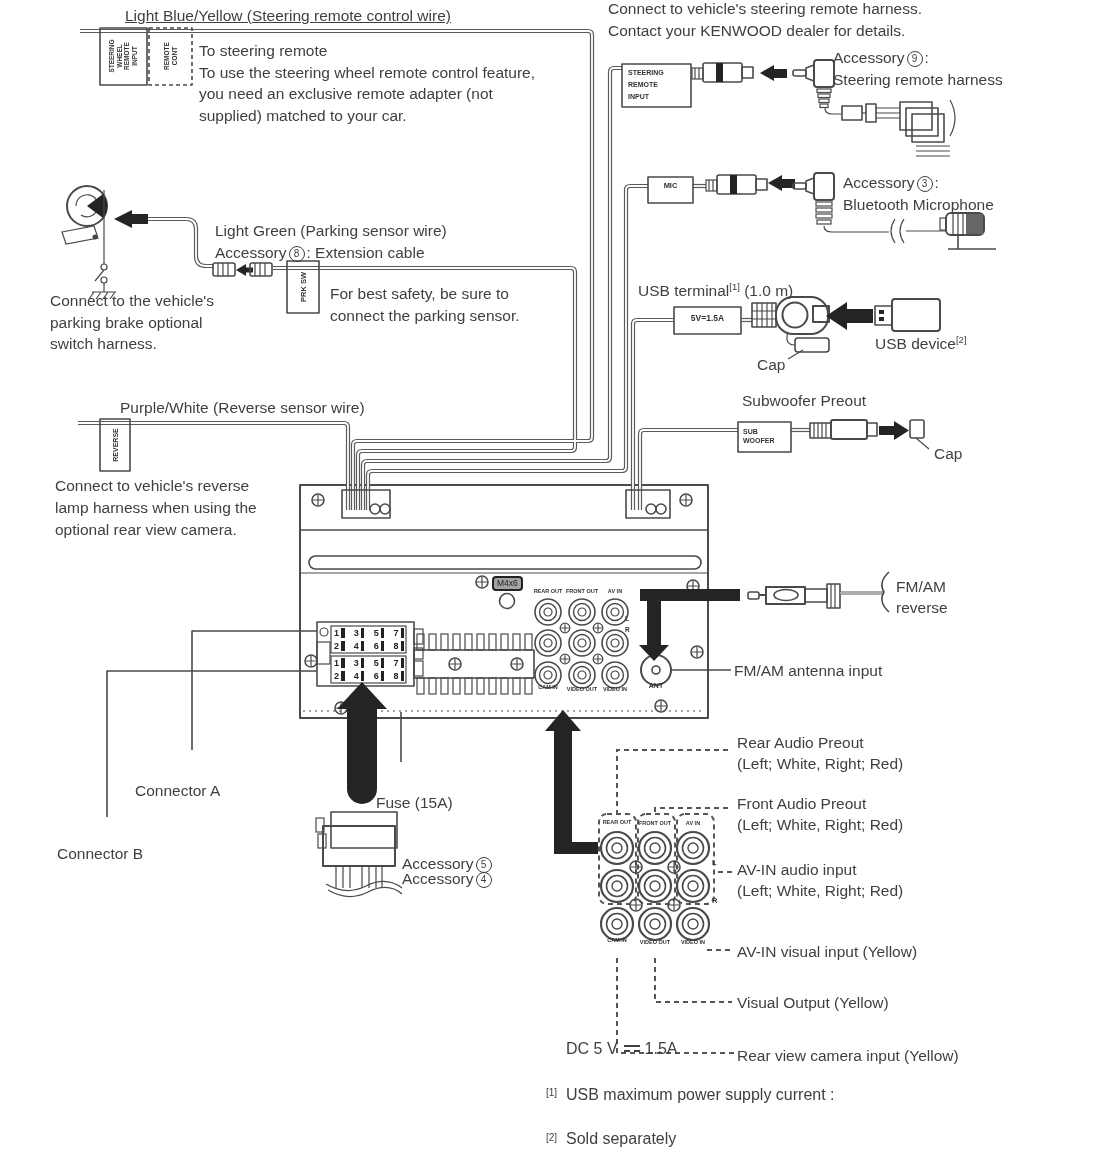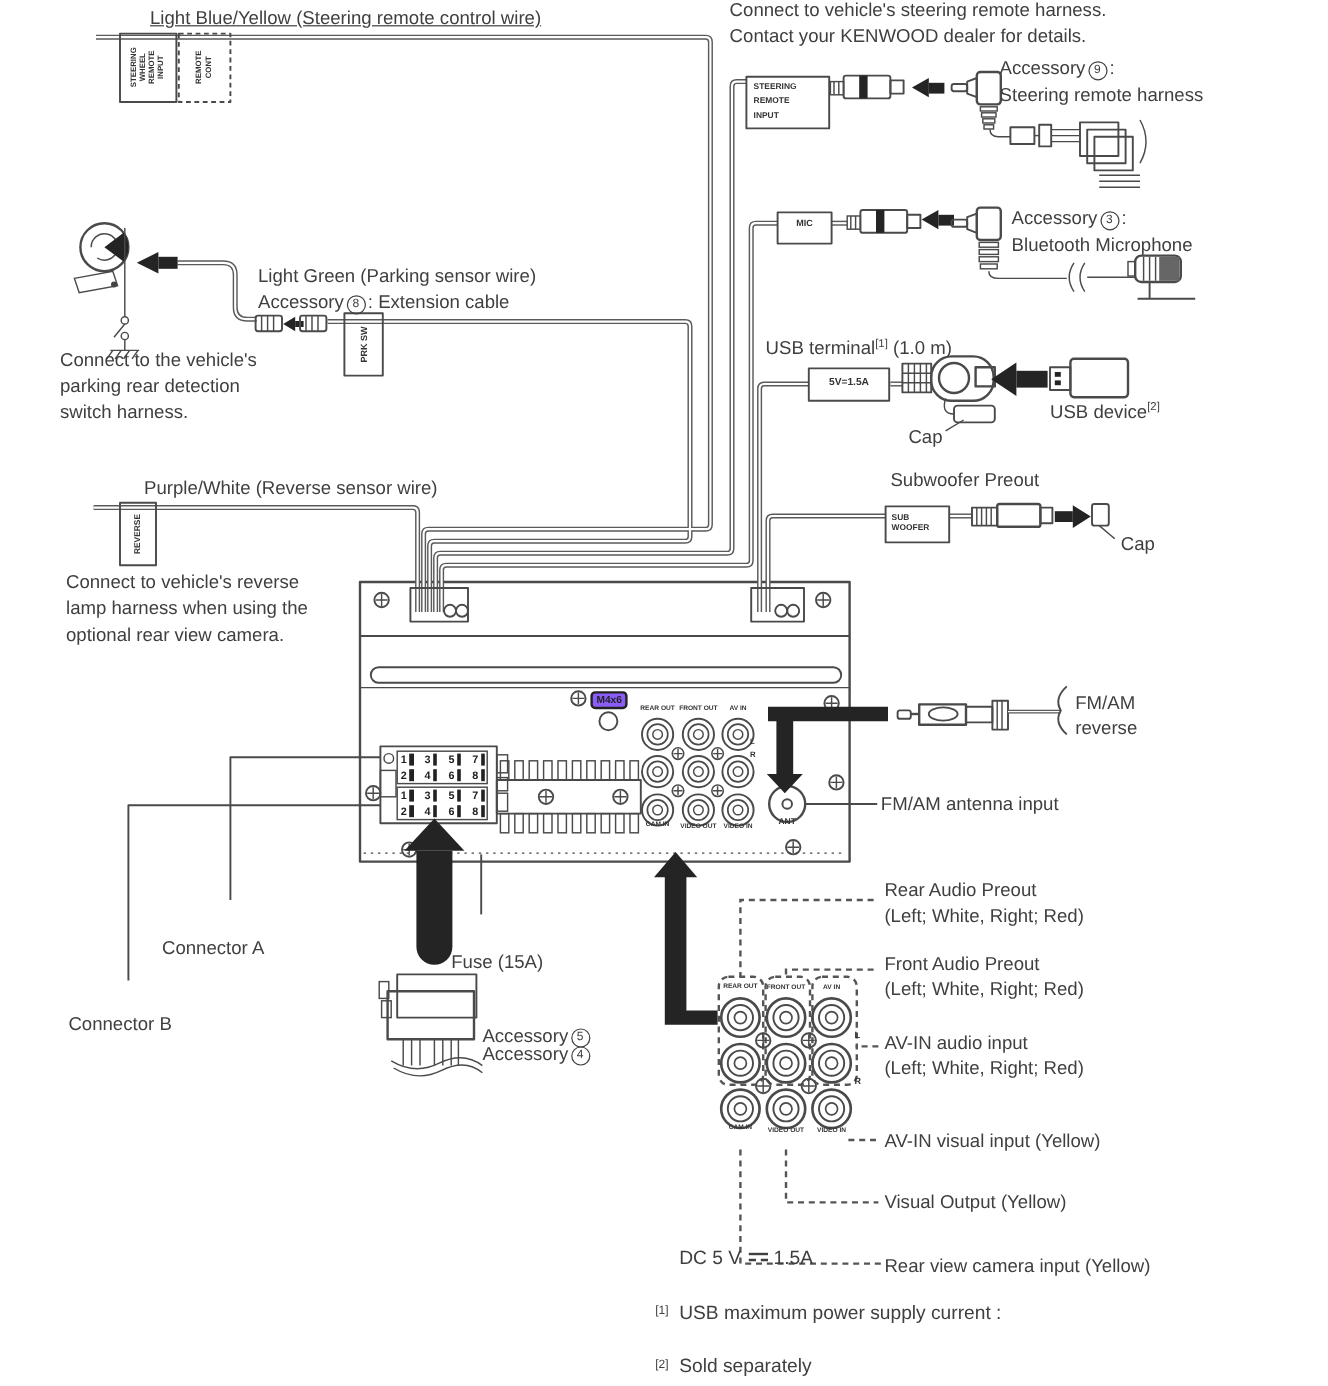--- a/index.html
+++ b/index.html
@@ -26,22 +26,22 @@
       font-size:10px;line-height:13px;text-align:center;vertical-align:1px;margin:0 2px;font-weight:normal;}
   .sup{font-size:9.5px;vertical-align:6px;}
   .fsup{position:absolute;font-size:10px;color:#3f3f3f;}
   .fn{position:absolute;font-size:16px;color:#3f3f3f;}
   .dcsym{display:inline-block;width:16px;height:12px;margin:0 5px 0 6px;position:relative;}
   .dcsym::before{content:"";position:absolute;top:3px;left:0;right:0;border-top:2.5px solid #3f3f3f;}
   .dcsym::after{content:"";position:absolute;top:8px;left:0;right:0;border-top:2.5px dashed #3f3f3f;}
   .pinrow{position:absolute;display:flex;justify-content:space-between;width:70px;height:12px;align-items:center;}
   .pc{display:inline-flex;align-items:center;font-size:9px;font-weight:bold;color:#222;}
   .pbar{display:inline-block;width:3.5px;height:10px;background:#222;margin-left:2px;}
-  .mbox{position:absolute;border:2px solid #222;border-radius:4px;font-size:8.5px;font-weight:bold;
-        color:#222;padding:0px 3px;line-height:11px;background:#8b5cf6;}
+  .mbox{position:absolute;border:2px solid #222;border-radius:4px;font-size:8.5px;font-weight:normal;
+        color:#222;padding:0px 3px;line-height:11px;background:#a3a3a3;}
 </style>
 </head>
 <body>
 
 <div id="page">
 
 <svg id="art" width="1107" height="1155" viewBox="0 0 1107 1155">
   <defs>
     <g id="scr">
           <circle r="6" class="ln"></circle>
@@ -369,20 +369,24 @@
   </g>
 </svg>
 
 <div class="t" style="left:125px;top:5px;text-decoration:underline;">Light Blue/Yellow (Steering remote control wire)</div>
 <div class="vt" style="left:123px;top:56px;font-size:6.5px;line-height:7.5px;">STEERING
 WHEEL
 REMOTE
 INPUT</div>
 <div class="vt" style="left:170px;top:56px;font-size:6.5px;line-height:7.5px;">REMOTE
 CONT</div>
+<div class="t" style="left:199px;top:40px;">To steering remote
+To use the steering wheel remote control feature,
+you need an exclusive remote adapter (not
+supplied) matched to your car.</div>
 
 <div class="t" style="left:608px;top:-2px;">Connect to vehicle's steering remote harness.
 Contact your KENWOOD dealer for details.</div>
 <div class="tb" style="left:628px;top:67px;font-size:7px;line-height:12px;">STEERING
 REMOTE
 INPUT</div>
 <div class="t" style="left:833px;top:47px;"><span>Accessory</span><span class="cn">9</span><span>:</span></div>
 <div class="t" style="left:833px;top:69px;">Steering remote harness</div>
 
 <div class="tb ctr" style="left:648px;top:181px;width:45px;font-size:7.5px;">MIC</div>
@@ -395,22 +399,24 @@
 <div class="t" style="left:875px;top:329px;"><span>USB device</span><span class="sup">[2]</span></div>
 
 <div class="t" style="left:742px;top:390px;">Subwoofer Preout</div>
 <div class="tb" style="left:743px;top:427px;font-size:7px;line-height:9px;">SUB
 WOOFER</div>
 <div class="t" style="left:934px;top:443px;">Cap</div>
 
 <div class="t" style="left:215px;top:220px;">Light Green (Parking sensor wire)</div>
 <div class="t" style="left:215px;top:242px;"><span>Accessory</span><span class="cn">8</span><span>: Extension cable</span></div>
 <div class="vt" style="left:303px;top:287px;font-size:7.5px;">PRK SW</div>
+<div class="t" style="left:330px;top:283px;">For best safety, be sure to
+connect the parking sensor.</div>
 <div class="t" style="left:50px;top:290px;">Connect to the vehicle's
-parking rear detection
+parking brake optional
 switch harness.</div>
 
 <div class="t" style="left:120px;top:397px;">Purple/White (Reverse sensor wire)</div>
 <div class="vt" style="left:115px;top:445px;font-size:7px;">REVERSE</div>
 <div class="t" style="left:55px;top:475px;line-height:22px;">Connect to vehicle's reverse
 lamp harness when using the
 optional rear view camera.</div>
 
 <div class="mbox" style="left:492px;top:576px;">M4x6</div>
 <div class="pinrow" style="left:334px;top:627px;">

